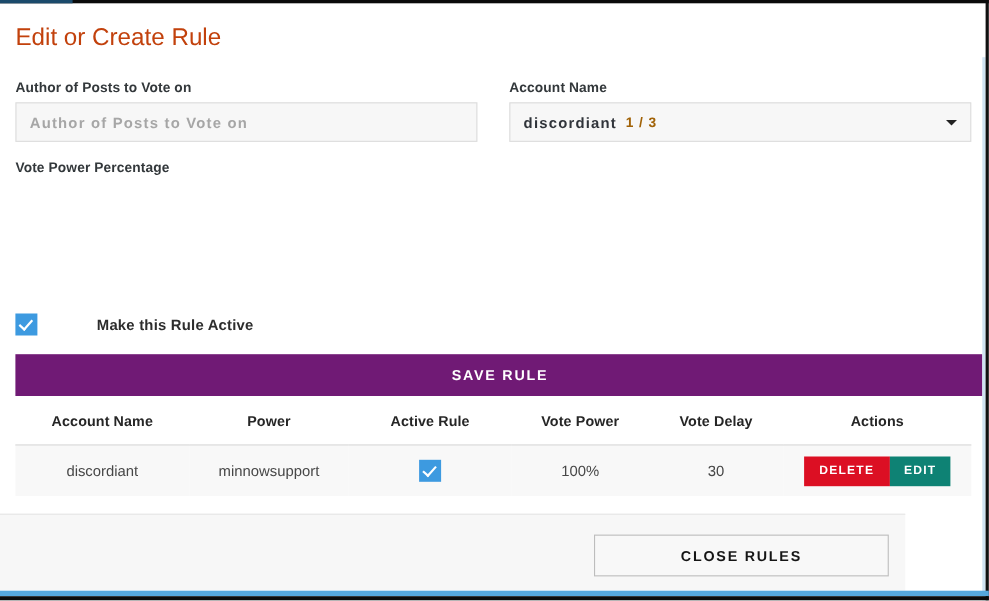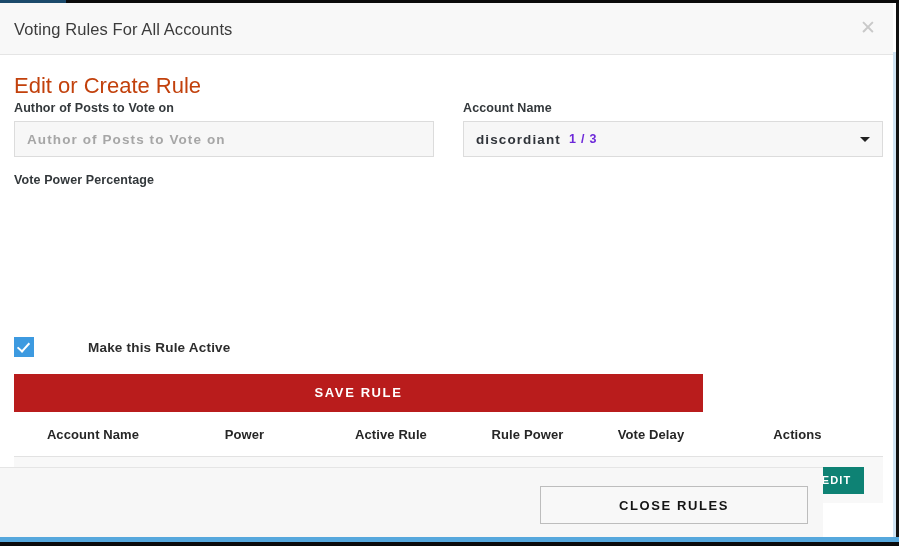--- a/index.html
+++ b/index.html
@@ -126,21 +126,21 @@
     position: absolute;
     left: 14px;
     top: 18px;
     font-size: 22px;
     color: #c2410c;
     font-weight: 400;
   }
 
   .form-grid {
     position: absolute;
-    top: 46px;
+    top: 70px;
     left: 14px;
     width: 869px;
   }
   .field-row {
     display: flex;
     gap: 29px;
     margin-bottom: 16px;
   }
   .field {
     width: 420px;
@@ -188,21 +188,21 @@
     cursor: pointer;
   }
   .select-main {
     font-size: 13.5px;
     font-weight: bold;
     color: #30343a;
     letter-spacing: 1.1px;
   }
   .select-count {
     font-size: 12.5px;
-    color: #6d28d9;
+    color: #a16207;
     font-weight: bold;
     margin-left: 8px;
     letter-spacing: 0.8px;
   }
   .select-arrow {
     position: absolute;
     right: 12px;
     top: 50%;
     margin-top: -2px;
     width: 0; height: 0;
@@ -243,23 +243,23 @@
     font-weight: bold;
     color: #2d2d2d;
     letter-spacing: 0.2px;
   }
 
   
   .save-rule-btn {
     position: absolute;
     top: 319px;
     left: 14px;
-    width: 689px;
+    width: 881px;
     height: 38px;
-    background: #b91c1c;
+    background: #701a75;
     border: none;
     color: #ffffff;
     font-family: "Liberation Sans", sans-serif;
     font-size: 13px;
     font-weight: bold;
     letter-spacing: 1.6px;
     cursor: pointer;
     text-align: center;
     line-height: 38px;
     box-sizing: border-box;
@@ -374,24 +374,20 @@
 
   <div class="top-edge"></div>
   <div class="top-edge-accent"></div>
   <div class="right-edge-light"></div>
   <div class="right-edge"></div>
   <div class="bottom-edge-blue"></div>
   <div class="bottom-edge-black"></div>
 
   <div class="modal">
 
-    <div class="modal-header">
-      <div class="modal-title">Voting Rules For All Accounts</div>
-      <div class="modal-close">✕</div>
-    </div>
 
     <div class="modal-body">
 
       <div class="section-title">Edit or Create Rule</div>
 
       <div class="form-grid">
 
         <div class="field-row">
           <div class="field">
             <label class="field-label">Author of Posts to Vote on</label>
@@ -431,21 +427,21 @@
             <col class="col-active">
           <col class="col-power">
             <col class="col-delay">
             <col class="col-actions">
         </colgroup>
         <thead>
           <tr>
             <th>Account Name</th>
             <th>Power</th>
             <th>Active Rule</th>
-            <th>Rule Power</th>
+            <th>Vote Power</th>
             <th>Vote Delay</th>
             <th>Actions</th>
           </tr>
         </thead>
         <tbody>
           <tr>
             <td>discordiant</td>
             <td>minnowsupport</td>
             <td>
               <span class="cb-sm"></span>

